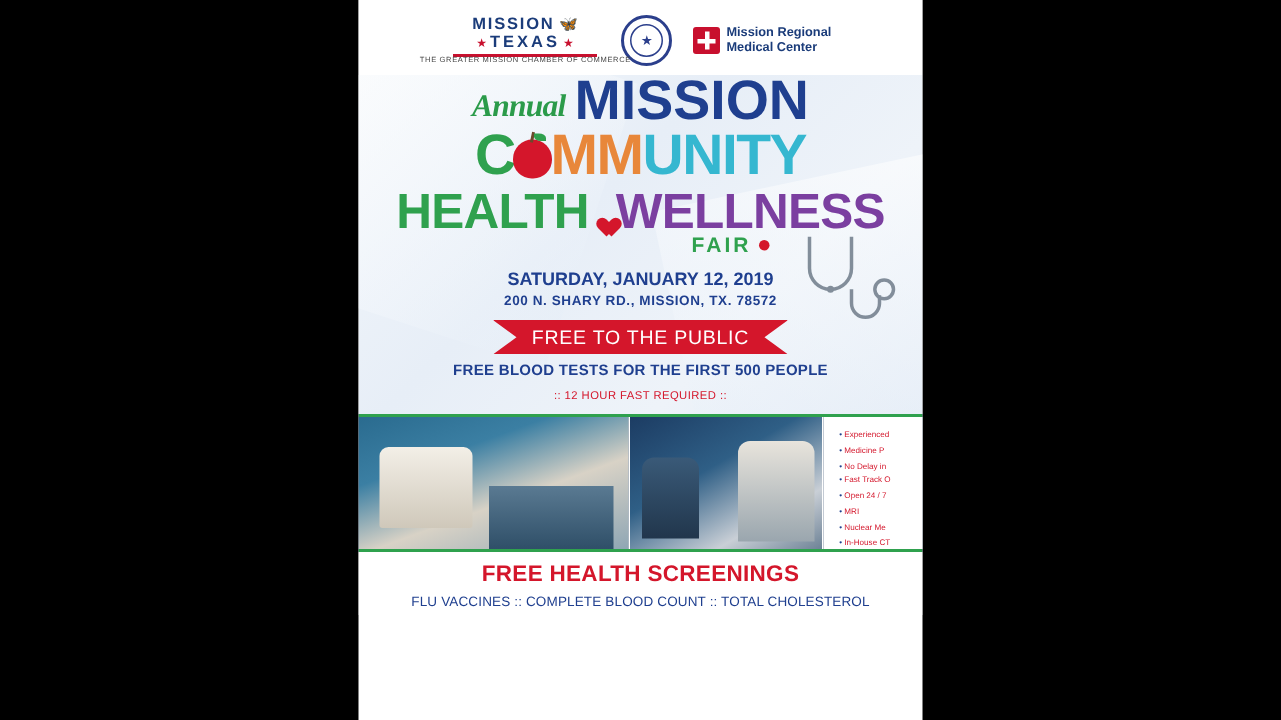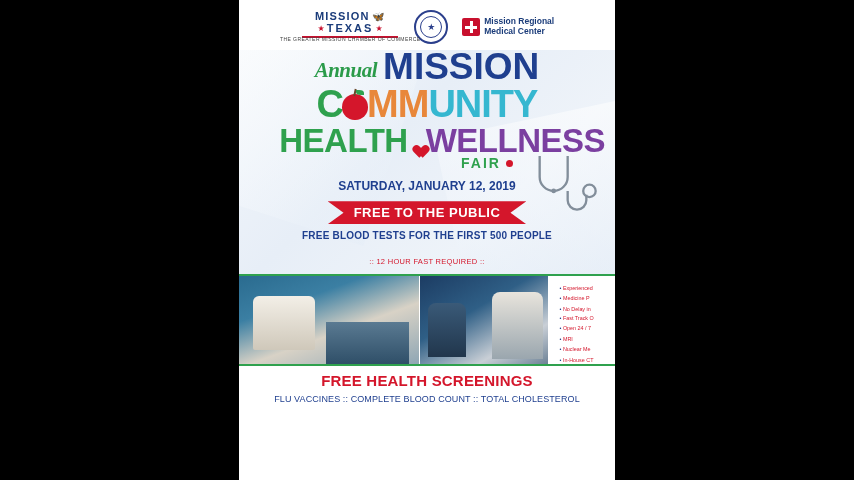--- a/index.html
+++ b/index.html
@@ -247,21 +247,20 @@
     background: #2fa14e;
     border-radius: 0 60% 0 60%;
   }
 
   .hw-line {
     font-size: 33px;
     font-weight: bold;
     letter-spacing: -0.5px;
     line-height: 1;
     margin-top: 1px;
-    text-align: right;
   }
   .heart {
     display: inline-block;
     position: relative;
     width: 16px;
     height: 15px;
     vertical-align: -1px;
     margin: 0 1px;
   }
   .heart:before, .heart:after {
@@ -325,35 +324,35 @@
   .free-banner-wrap {
     margin-top: 8px;
     display: flex;
     justify-content: center;
   }
   .free-banner {
     position: relative;
     background: #d4162b;
     color: #fff;
     font-size: 13px;
-    font-weight: bold;
+    font-weight: normal;
     letter-spacing: 0.5px;
     padding: 4px 26px 4px 26px;
     clip-path: polygon(0% 0%, 100% 0%, 92% 50%, 100% 100%, 0% 100%, 8% 50%);
   }
 
   .free-blood {
     margin-top: 6px;
     font-size: 10px;
     font-weight: bold;
     color: #1f3f8f;
     letter-spacing: 0.2px;
   }
   .fast-req {
-    margin-top: 16px;
+    margin-top: 6px;
     font-size: 7.5px;
     color: #d4162b;
     letter-spacing: 0.3px;
   }
 
   .stetho {
     position: absolute;
     right: 12px;
     bottom: 52px;
     width: 80px;
@@ -498,20 +497,21 @@
       <div class="hw-line">
         <span class="c-green">HEALTH</span><span class="heart"></span><span class="c-purple">WELLNESS</span>
       </div>
 
       <div class="fair-row">
         <span class="fair-word">FAIR</span>
         <span class="fair-dot"></span>
       </div>
 
       <div class="date-line">SATURDAY, JANUARY 12, 2019</div>
+      <div class="addr-line">200 N. SHARY RD.,  MISSION, TX. 78572</div>
 
       <div class="free-banner-wrap">
         <div class="free-banner">FREE TO THE PUBLIC</div>
       </div>
 
       <div class="free-blood">FREE BLOOD TESTS FOR THE FIRST 500 PEOPLE</div>
       <div class="fast-req">:: 12 HOUR FAST REQUIRED ::</div>
     </div>
 
     <div class="photos">

